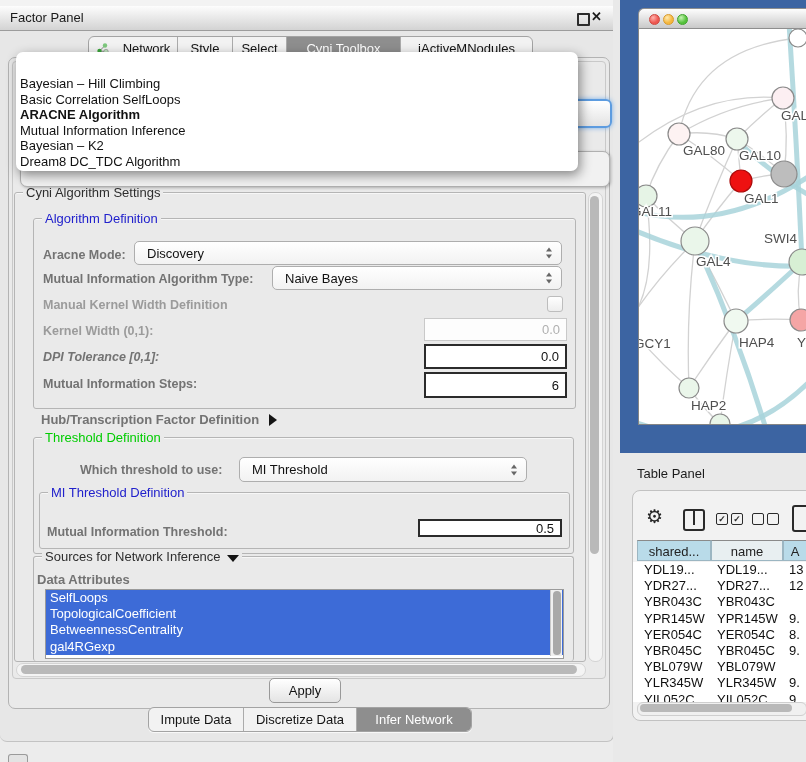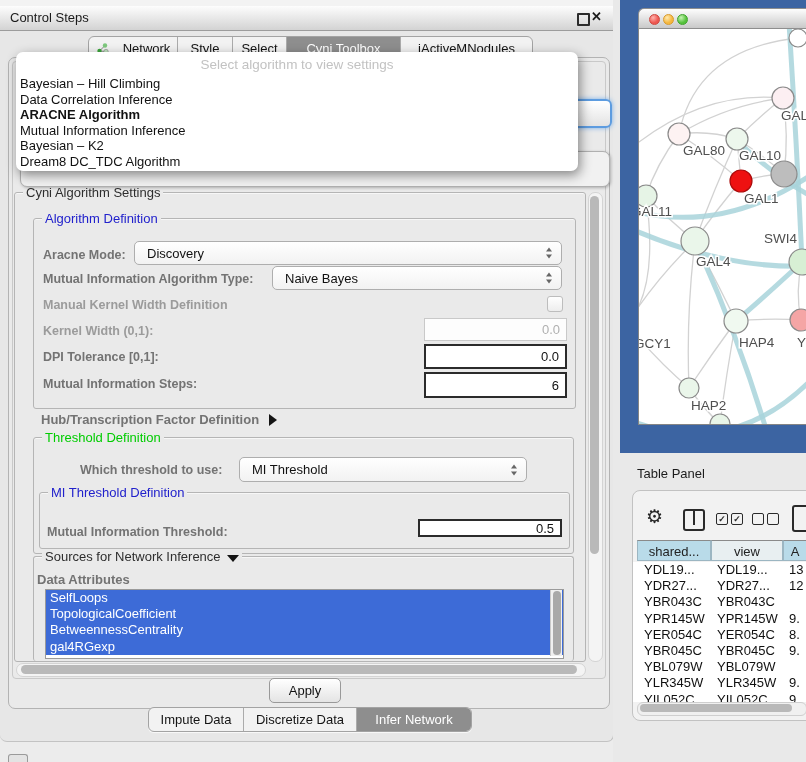--- a/index.html
+++ b/index.html
@@ -125,21 +125,21 @@
   svg text{font-family:"Liberation Sans",sans-serif;}
 </style>
 </head>
 <body>
 
 <div id="root">
 
   <section class="cp">
     <div class="cp-topstrip"></div>
     <div class="cp-titlebar">
-      <span class="cp-title">Control Steps</span>
+      <span class="cp-title">Factor Panel</span>
       <span class="float-icon"></span>
       <span class="close-icon">✕</span>
     </div>
 
     <div class="content-panel"></div>
     <div class="scrollpane"></div>
 
     <div class="combo-fragment"></div>
     <div class="groupbox-fragment"></div>
 
@@ -184,21 +184,21 @@
     <div class="combo" style="left:272px;top:266px;width:290px;height:24px;">
       <span>Naive Bayes</span>
       <span class="combo-arrows"></span>
     </div>
     <span class="lbl dis" style="left:43px;top:298px;">Manual Kernel Width Definition</span>
     <div class="checkbox" style="left:547px;top:296px;"></div>
     <span class="lbl dis" style="left:43px;top:324px;">Kernel Width (0,1):</span>
     <div class="field dis" style="left:424px;top:318px;width:143px;height:23px;">
       <span>0.0</span>
     </div>
-    <span class="lbl" style="left:43px;top:350px;">DPI Tolerance [0,1]:</span>
+    <span class="lbl" style="left:43px;top:350px;font-style:italic;">DPI Tolerance [0,1]:</span>
     <div class="field focus" style="left:424px;top:344px;width:143px;height:25px;">
       <span>0.0</span>
     </div>
     <span class="lbl" style="left:43px;top:377px;">Mutual Information Steps:</span>
     <div class="field focus" style="left:424px;top:372px;width:143px;height:26px;">
       <span>6</span>
     </div>
 
     <span class="lbl" style="left:41px;top:412px;font-size:13px;">
       <span>Hub/Transcription Factor Definition</span><span class="tri-right"></span>
@@ -254,24 +254,23 @@
         <div class="seg" style="width: 113px;">
           <span>Discretize Data</span>
         </div>
         <div class="seg sel" style="width: 114px;">
           <span>Infer Network</span>
         </div>
       </div>
   </section>
 
   <div class="popup">
-    <div class="popup-placeholder">Select algorithm to view settings</div>
     <div class="pop-items" id="pop-items">
         <div class="pop-item">Bayesian – Hill Climbing</div>
-        <div class="pop-item">Data Correlation Inference</div>
+        <div class="pop-item">Basic Correlation SelfLoops</div>
         <div class="pop-item b">ARACNE Algorithm</div>
         <div class="pop-item">Mutual Information Inference</div>
         <div class="pop-item">Bayesian – K2</div>
         <div class="pop-item">Dream8 DC_TDC Algorithm</div>
       </div>
   </div>
 
   <div class="right-bg"></div>
   <div class="blue-bg"></div>
 
@@ -348,21 +347,21 @@
   <span class="split-icon"></span>
   <span class="cb-ic" style="left:716px;top:513px;">✓</span>
   <span class="cb-ic" style="left:731px;top:513px;">✓</span>
   <span class="cb-ic" style="left:752px;top:513px;"></span>
   <span class="cb-ic" style="left:767px;top:513px;"></span>
   <span class="doc-ic"></span>
 
   <div class="tbl-bg"></div>
   <div id="tbl-header">
       <div class="th" style="left: 637px; width: 74px; background: rgb(185, 219, 233);">shared...</div>
-      <div class="th" style="left: 711px; width: 72px; background: rgb(232, 239, 241);">view</div>
+      <div class="th" style="left: 711px; width: 72px; background: rgb(232, 239, 241);">name</div>
       <div class="th" style="left: 783px; width: 24px; background: rgb(185, 219, 233);">A</div>
     </div>
   <div id="tbl-rows">
       <div class="tr" style="top: 562px;">
         <span class="td1">YDL19...</span>
         <span class="td2">YDL19...</span>
         <span class="td3">13</span>
       </div>
       <div class="tr" style="top: 578.2px;">
         <span class="td1">YDR27...</span>

